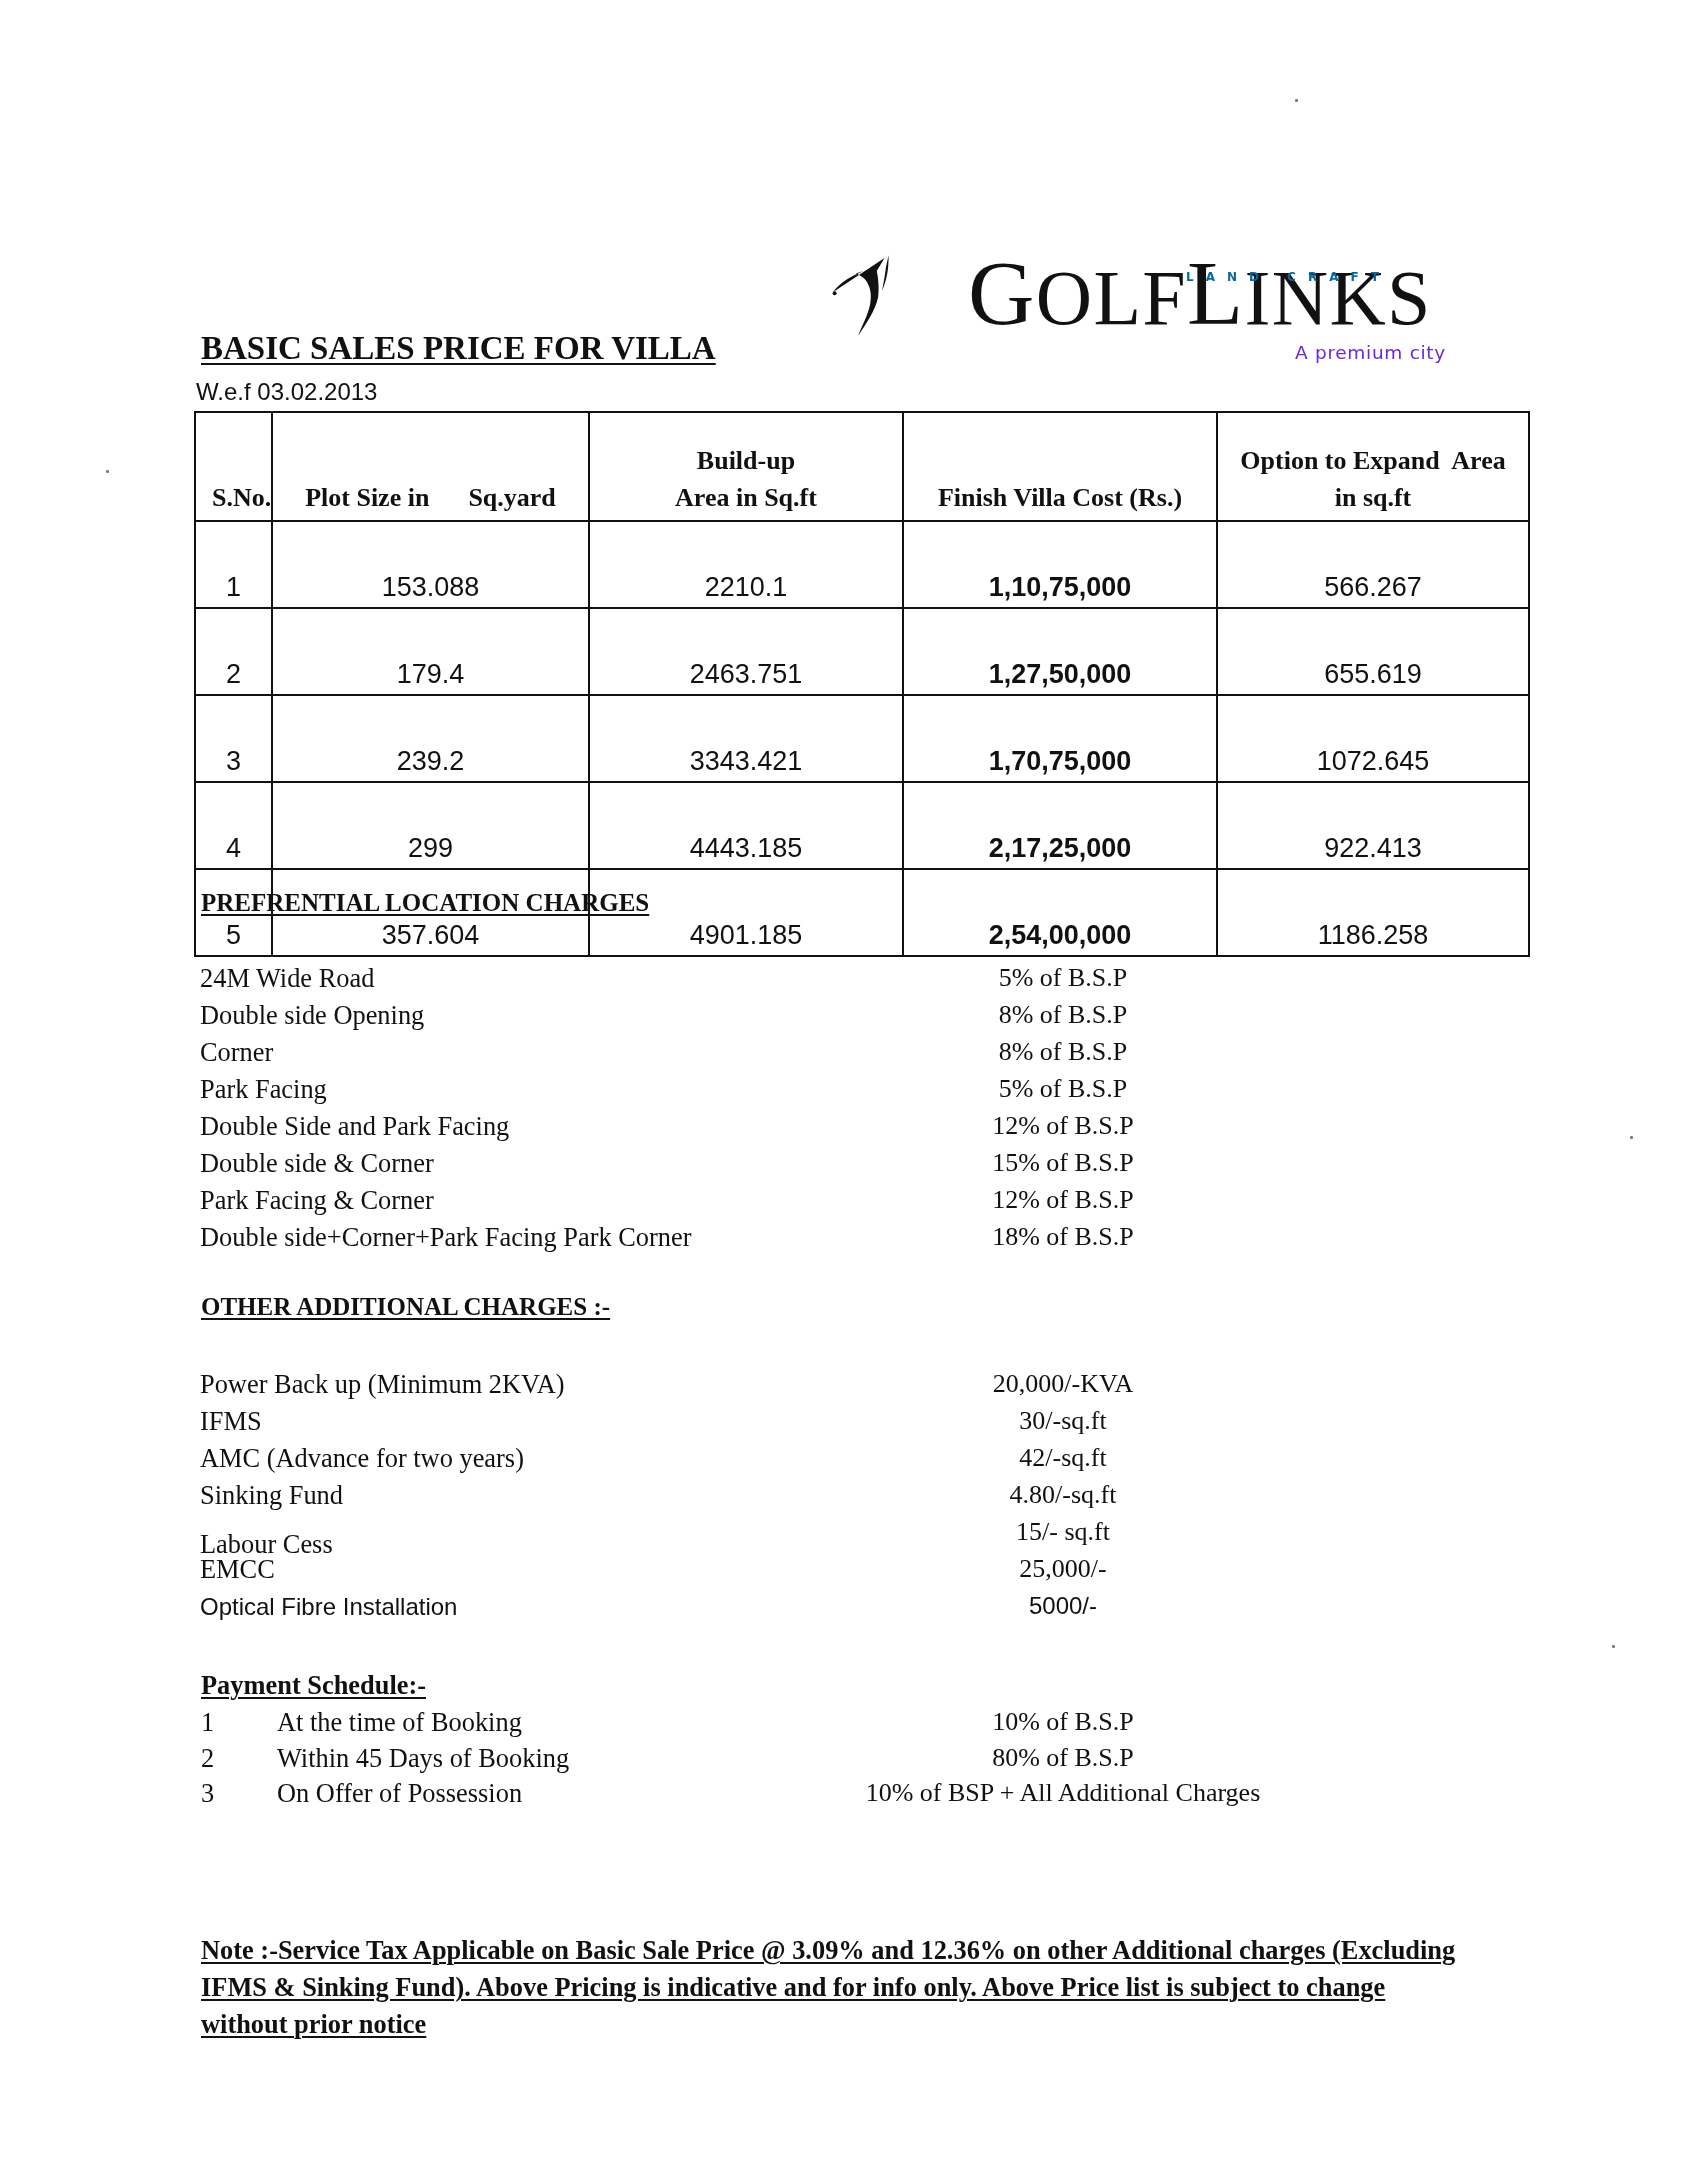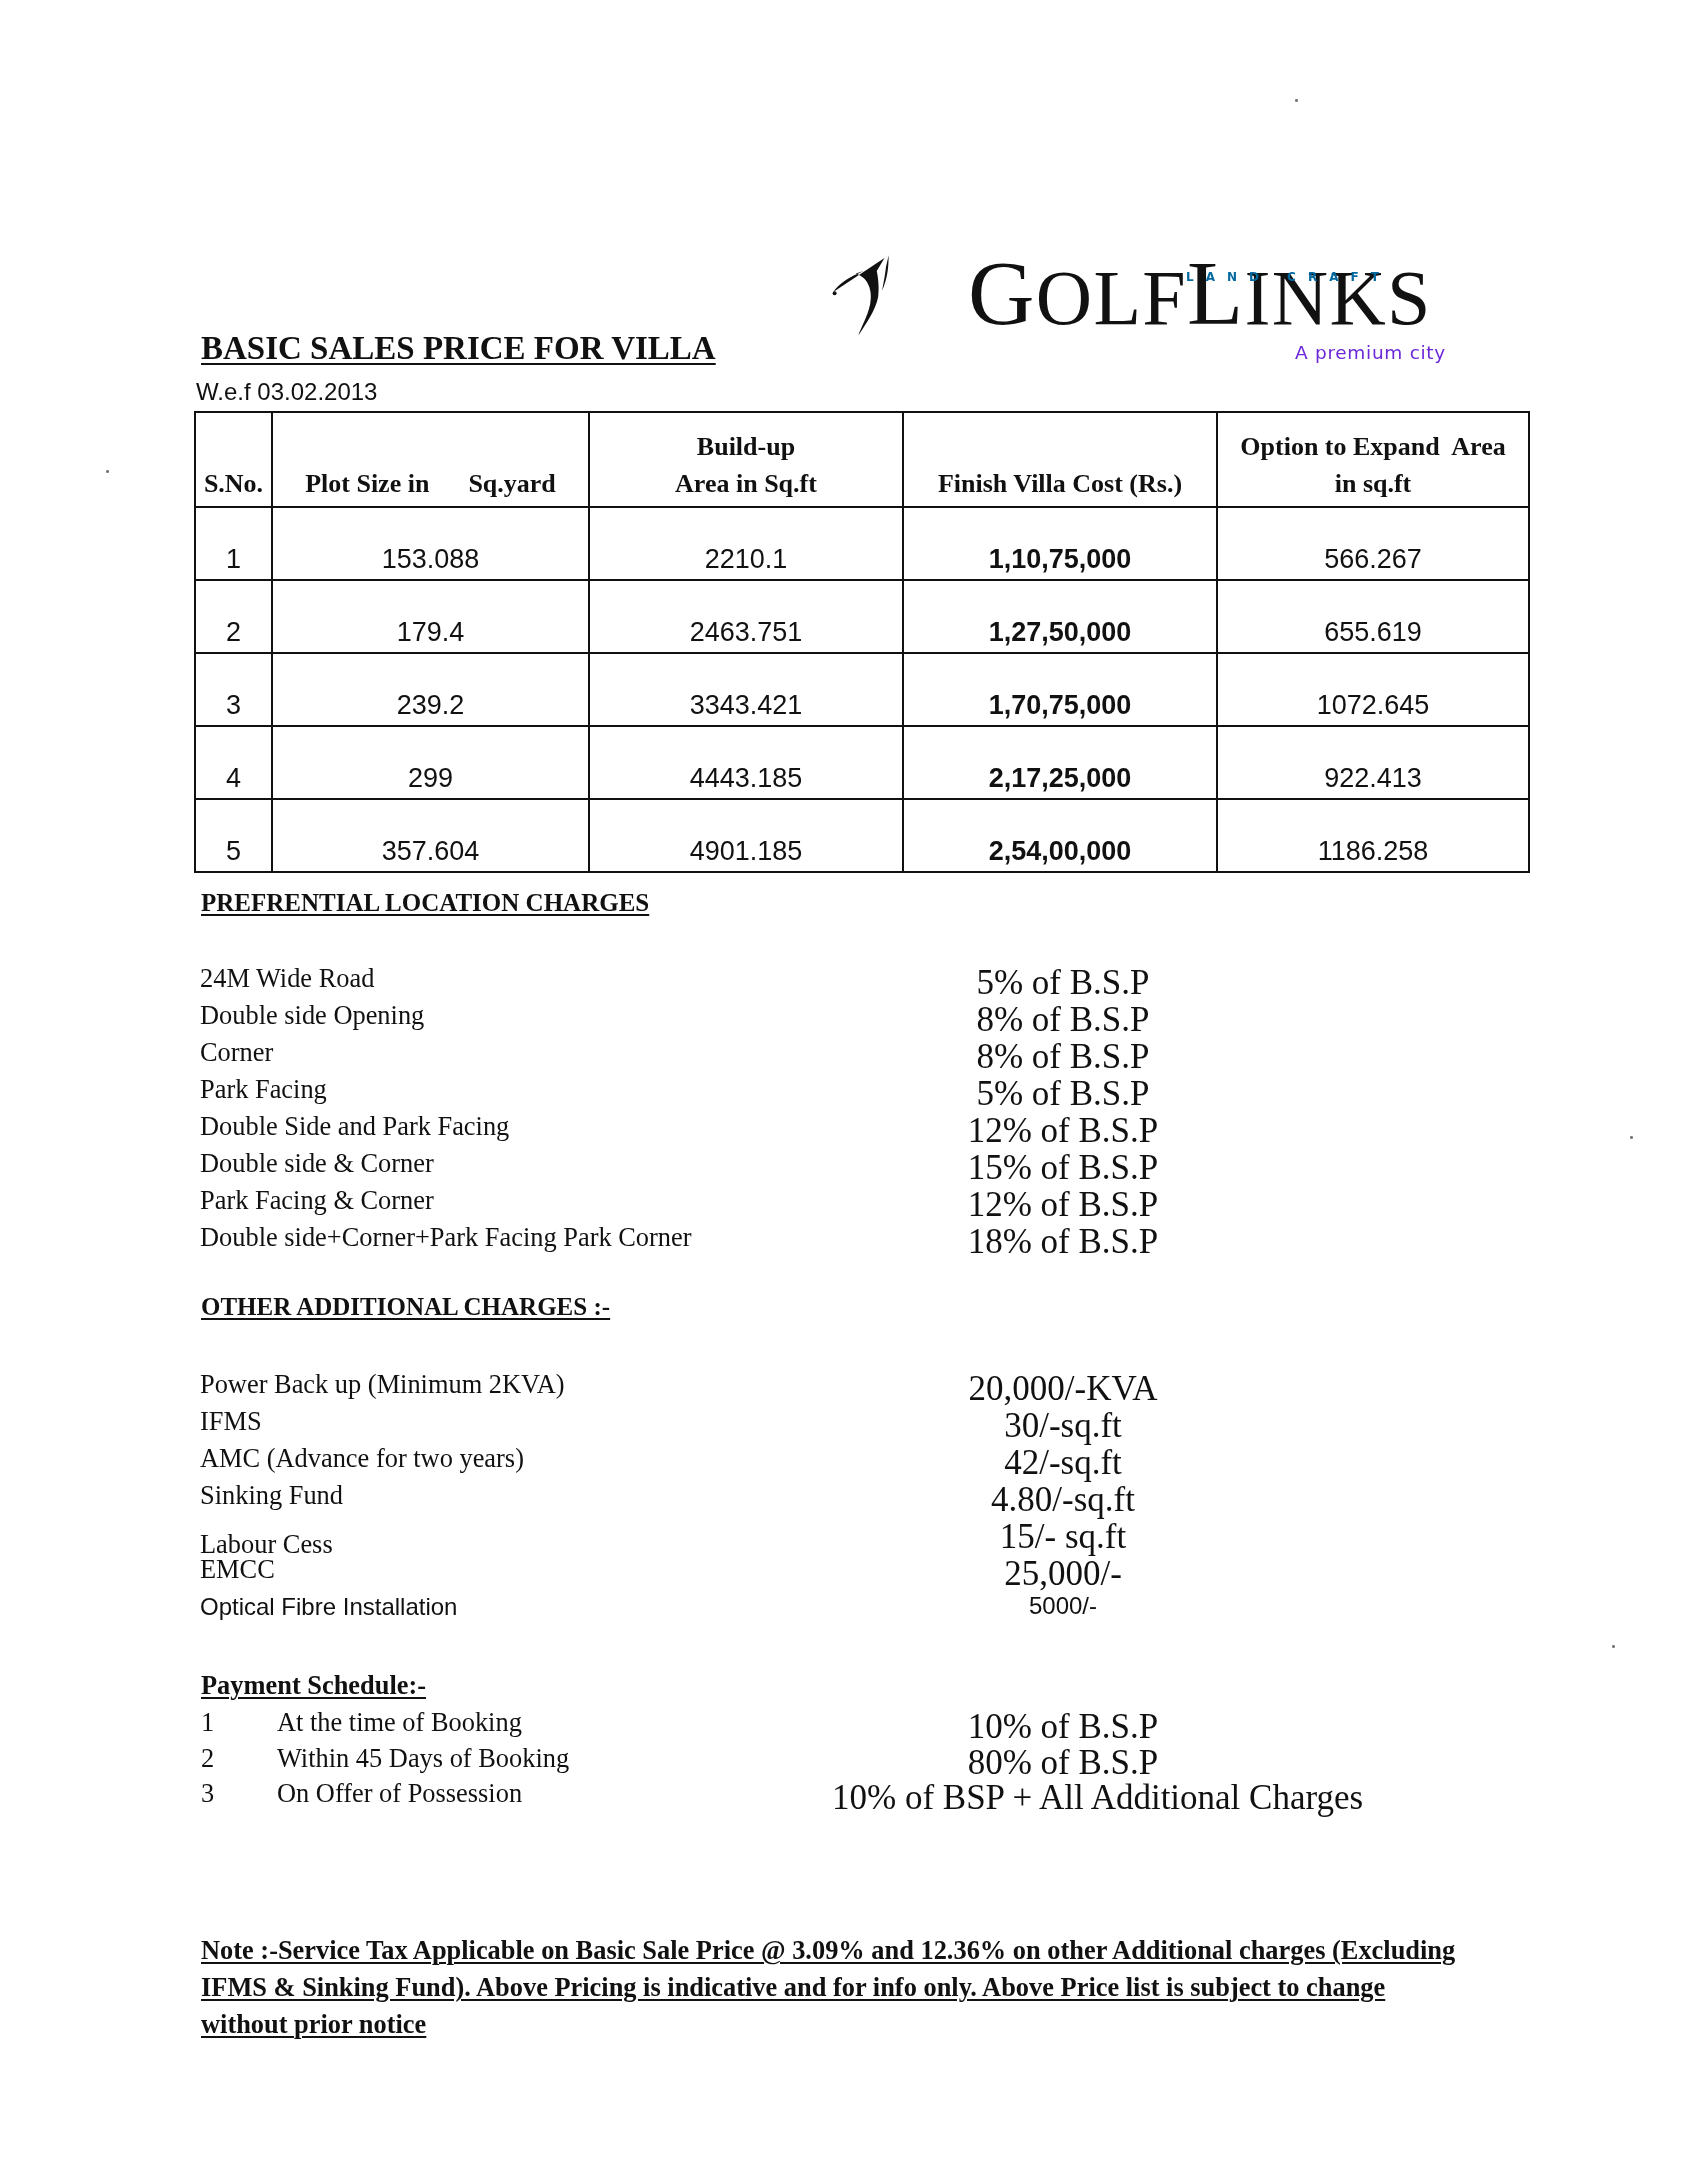--- a/index.html
+++ b/index.html
@@ -10,28 +10,28 @@
   .logo-mark { position:absolute; left:13.2px; top:6.6px; width:79px; height:86px; }
   .logo-word { position:absolute; left:149px; top:3px; font-family:"Liberation Serif",serif; font-size:78px; letter-spacing:1.3px; line-height:1; color:#111; white-space:nowrap; }
   .logo-word .big { font-size:92px; }
   .logo-landcraft { position:absolute; left:367px; top:26.4px; font-family:"DejaVu Sans",sans-serif; font-weight:bold; font-size:12px; letter-spacing:12px; color:#0369a1; white-space:nowrap; }
   .logo-tag { position:absolute; left:476px; top:98px; font-family:"DejaVu Sans",sans-serif; font-size:18.5px; color:#6d28d9; letter-spacing:0.7px; white-space:nowrap; }
   
   .title { left:201px; top:330px; font-family:"Liberation Serif",serif; font-weight:bold; font-size:33px; text-decoration:underline; text-decoration-thickness:2px; text-underline-offset:4px; white-space:nowrap; }
   .wef { left:196px; top:378px; font-family:"Liberation Sans",sans-serif; font-size:24px; white-space:nowrap; }
   
   table.price { position:absolute; left:194px; top:411px; width:1334px; border-collapse:collapse; table-layout:fixed; }
-  table.price th, table.price td { border:2px solid #111; text-align:center; padding:2px; }
+  table.price th, table.price td { border:2px solid #111; text-align:center; padding:16px; }
   table.price th { font-family:"Liberation Serif",serif; font-weight:bold; font-size:26px; line-height:37px; height:87px; vertical-align:bottom; padding-bottom:4px; }
   table.price td { font-family:"Liberation Sans",sans-serif; font-size:27px; height:65px; vertical-align:bottom; padding-bottom:4px; }
   table.price td.cost { font-weight:bold; }
   
   .sec-head { font-family:"Liberation Serif",serif; font-weight:bold; font-size:25px; text-decoration:underline; text-decoration-thickness:2px; text-underline-offset:3.3px; white-space:nowrap; }
   .row-label { font-family:"Liberation Serif",serif; font-size:26.4px; white-space:nowrap; }
-  .row-val { font-family:"Liberation Serif",serif; font-size:35px; white-space:nowrap; text-align:center; width:462px; }
+  .row-val { font-family:"Liberation Serif",serif; font-size:26px; white-space:nowrap; text-align:center; width:462px; }
   .sans-row { font-family:"Liberation Sans",sans-serif; font-size:24px; }
   .note { left:201px; top:1932px; width:1268px; font-family:"Liberation Serif",serif; font-weight:bold; font-size:26.4px; line-height:37px; text-decoration:underline; text-decoration-thickness:2px; text-underline-offset:3.3px; }
   .dot { position:absolute; width:2.6px; height:2.6px; background:#777; border-radius:50%; }
 </style>
 </head>
 <body>
 
 <div class="abs logo">
   <svg class="logo-mark" viewBox="0 0 120 130">
     <path d="M2 62 C10 50, 25 40, 40 34 L48 30 L36 34 C55 40, 62 60, 58 80 C54 100, 44 115, 40 128 C52 110, 66 90, 70 70 C72 55, 70 40, 68 30 L80 10 L86 6 L82 24 C80 40, 78 50, 76 60 C84 42, 86 26, 86 6 Z" fill="#111"></path>

